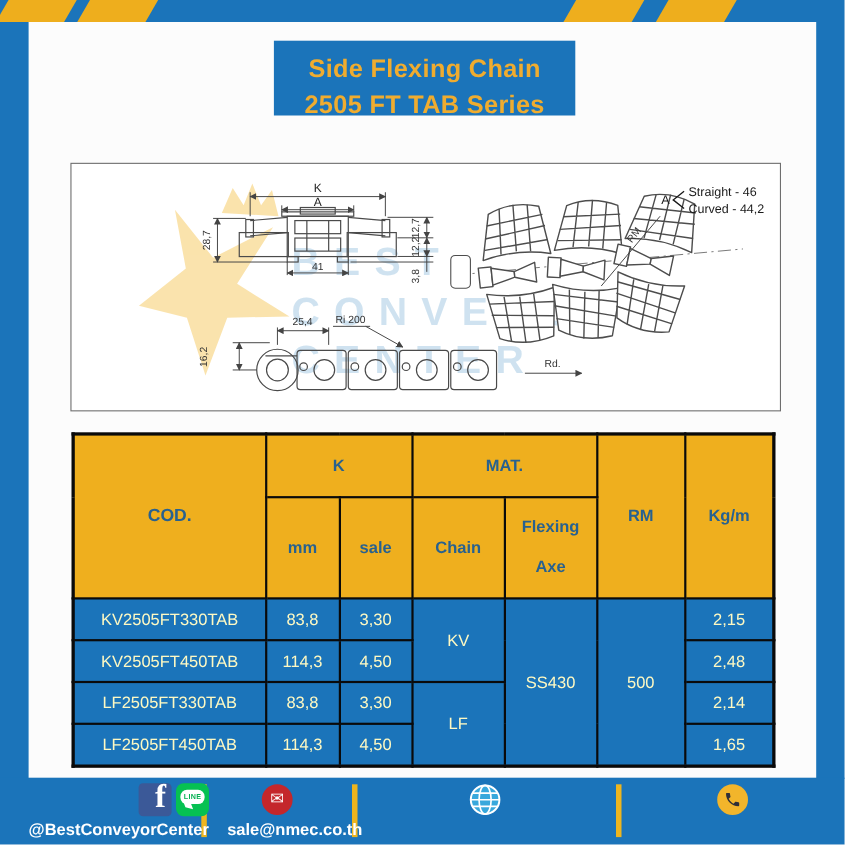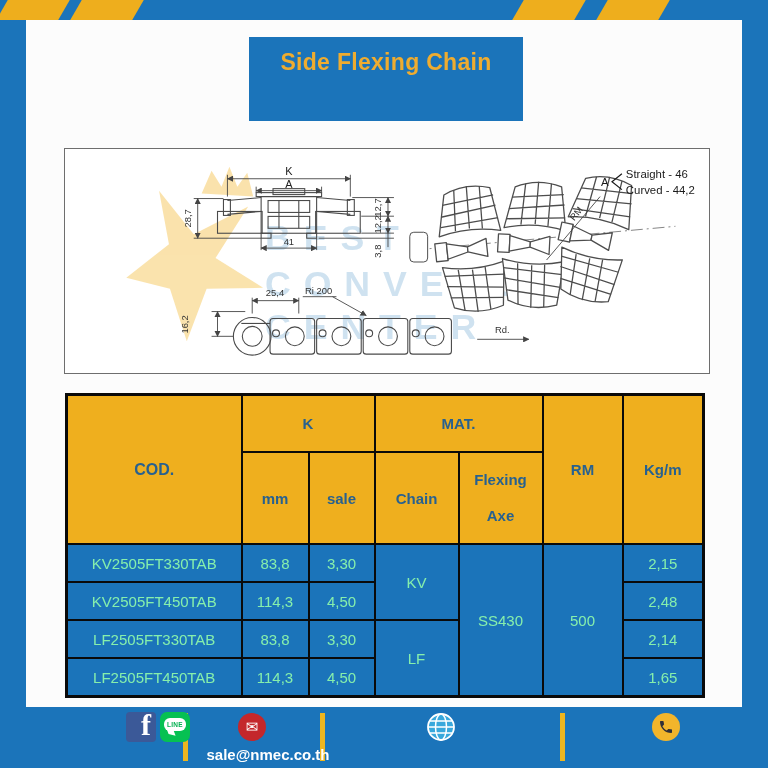--- a/index.html
+++ b/index.html
@@ -9,40 +9,40 @@
   
   .band{position:absolute;left:0;top:0;width:768px;height:20px;background:#1b74ba;overflow:hidden;}
   .stripe{position:absolute;top:-4px;height:28px;width:62px;background:#eeae1d;transform:skewX(-30deg);}
 
   
   .side-border{position:absolute;top:20px;width:26px;height:688px;background:#1b74ba;}
   .side-border.left{left:0;}
   .side-border.right{left:742px;}
 
   
-  .title-box{position:absolute;left:249px;top:37px;width:274px;height:84px;background:#1b74ba;
+  .title-box{position:absolute;left:249px;top:37px;width:274px;height:68px;background:#1b74ba;
     color:#efac2f;text-align:center;font-weight:bold;font-size:23px;line-height:33px;padding-top:9px;
     box-sizing:border-box;letter-spacing:.3px;}
 
   
   .drawing-box{position:absolute;left:64px;top:148px;width:646px;height:226px;background:#ffffff;
     border:1px solid #6e6e6e;box-sizing:border-box;}
   .drawing-box svg{display:block;width:100%;height:100%;}
   .dimtxt{font-family:"Liberation Sans",sans-serif;font-size:9.5px;fill:#333;}
   .dimlbl{font-family:"Liberation Sans",sans-serif;font-size:11px;fill:#222;}
   .notetxt{font-family:"Liberation Sans",sans-serif;font-size:11.5px;fill:#1a1a1a;}
   .wmtxt{font-family:"Liberation Sans",sans-serif;font-weight:bold;font-size:36px;fill:#a9cce4;
     opacity:.55;letter-spacing:13px;}
 
   
   table.spec{position:absolute;left:65px;top:393px;width:637px;border-collapse:collapse;
     table-layout:fixed;border:3px solid #0a0a0a;}
   table.spec td{border:2px solid #0a0a0a;text-align:center;vertical-align:middle;padding:0;}
   td.hd{background:#efaf1e;color:#28618f;font-weight:bold;font-size:15px;}
-  td.dt{background:#1b74ba;color:#86efac;font-size:15px;}
+  td.dt{background:#1b74ba;color:#fef9c3;font-size:15px;}
   .spindle-gap{display:block;line-height:36px;}
 
   
   .footer{position:absolute;left:0;top:707px;width:768px;height:61px;background:#1b74ba;color:#fff;}
   .fdiv{position:absolute;top:6px;width:5px;height:48px;background:#edb51f;}
   .ftxt{position:absolute;top:39px;font-weight:bold;font-size:15px;text-align:center;white-space:nowrap;}
   .fb-icon{position:absolute;left:126px;top:5px;width:30px;height:30px;background:#3b5998;border-radius:4px;overflow:hidden;}
   .fb-icon span{position:absolute;right:5px;top:-4px;font-family:"Liberation Serif",serif;font-weight:bold;font-size:30px;color:#fff;}
   .line-icon{position:absolute;left:160px;top:5px;width:30px;height:30px;background:#06c152;border-radius:7px;}
   .line-bubble{position:absolute;left:4px;top:6px;width:22px;height:13px;background:#fff;border-radius:6px;
@@ -64,20 +64,21 @@
     <div class="stripe" style="left:76px"></div>
     <div class="stripe" style="left:518px"></div>
     <div class="stripe" style="left:602px"></div>
   </div>
 
   <div class="side-border left"></div>
   <div class="side-border right"></div>
 
   <div class="title-box">
     <div>Side Flexing Chain</div>
+    <div>2505 FT TAB Series</div>
   </div>
 
   <div class="drawing-box">
     <svg viewBox="0 0 646 226">
       <defs>
         <marker id="ma" viewBox="0 0 10 10" refX="9" refY="5" markerWidth="7" markerHeight="7" orient="auto-start-reverse">
             <path d="M0,0 L10,5 L0,10 z" fill="#444"></path>
           </marker>
         <g id="clink" fill="#ffffff" stroke="#4d4d4d" stroke-width="1" stroke-linejoin="round">
           <path d="M-16,-12 L-9,-44 Q8,-52 27,-46 L32,-12 Q8,-18 -16,-12 Z"></path>
@@ -251,20 +252,21 @@
     <div class="fdiv" style="left:320px"></div>
     <div class="fdiv" style="left:560px"></div>
 
     <div class="fb-icon">
       <span>f</span>
     </div>
     <div class="line-icon">
       <div class="line-tail"></div>
       <div class="line-bubble">LINE</div>
     </div>
+    <div class="ftxt" style="left:26px;width:157px;font-size:15px">@BestConveyorCenter</div>
 
     <div class="mail-icon">
       <span>✉</span>
     </div>
     <div class="ftxt" style="left:188px;width:160px">sale@nmec.co.th</div>
 
     <div class="globe-icon">
       <svg viewBox="-15 -15 30 30" width="30" height="30">
         <circle r="13" fill="#38a8dc" stroke="#fff" stroke-width="1.8"></circle>
         <ellipse rx="5.5" ry="13" fill="none" stroke="#fff" stroke-width="1.5"></ellipse>

